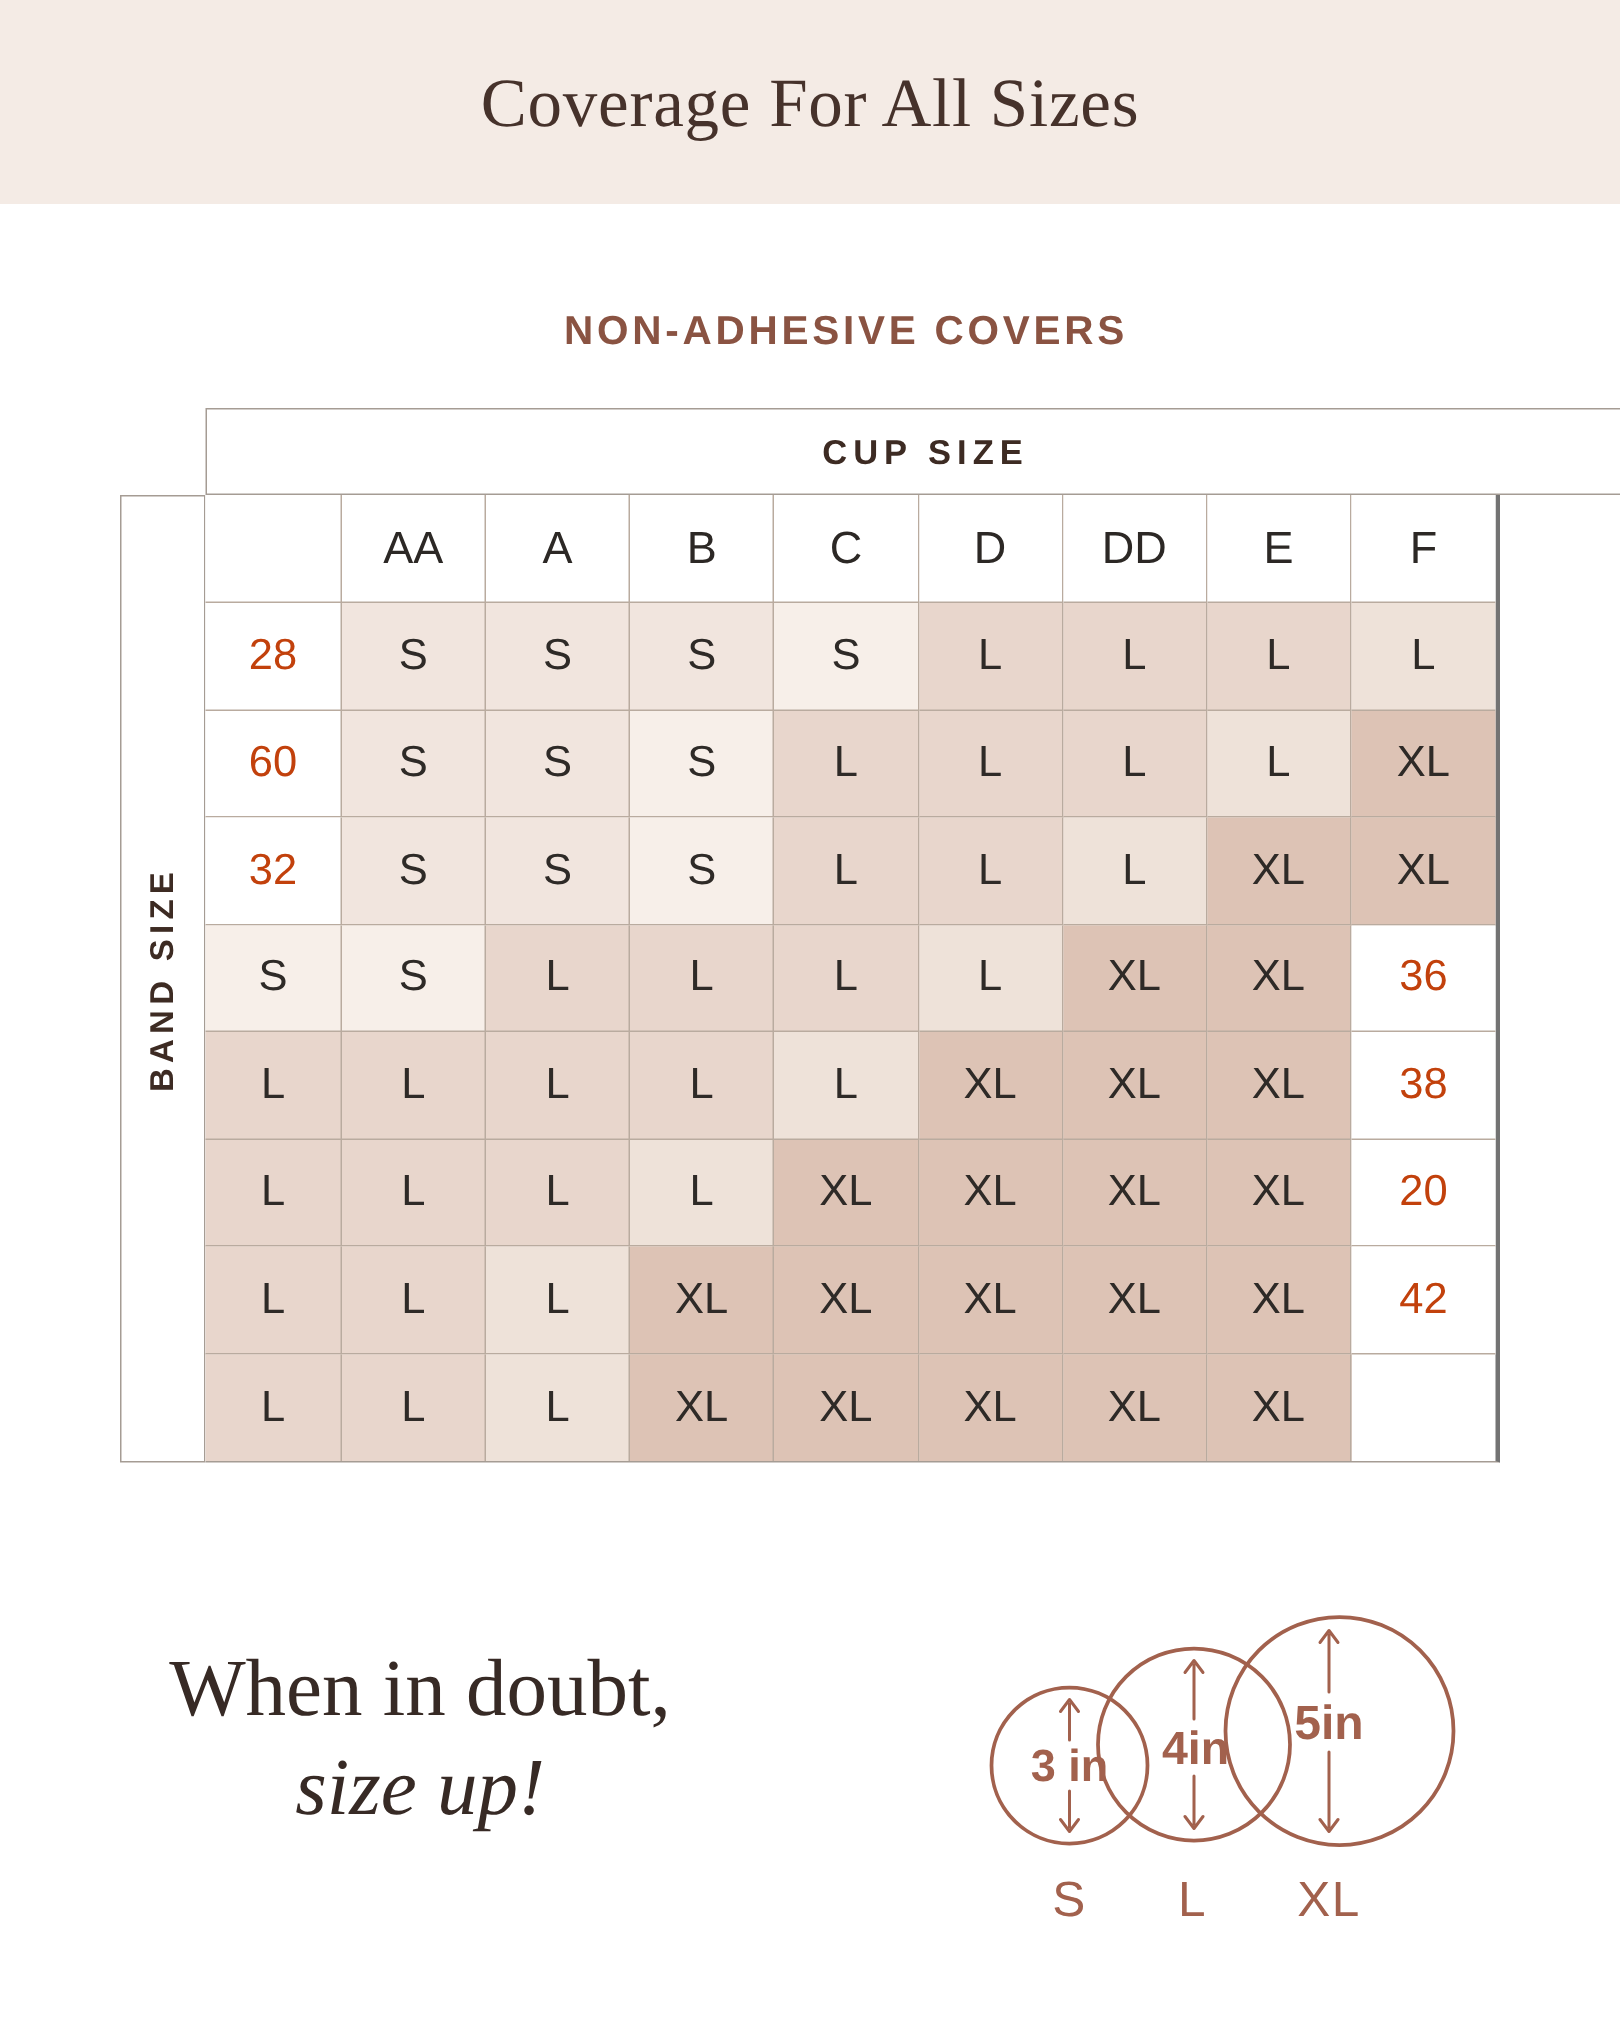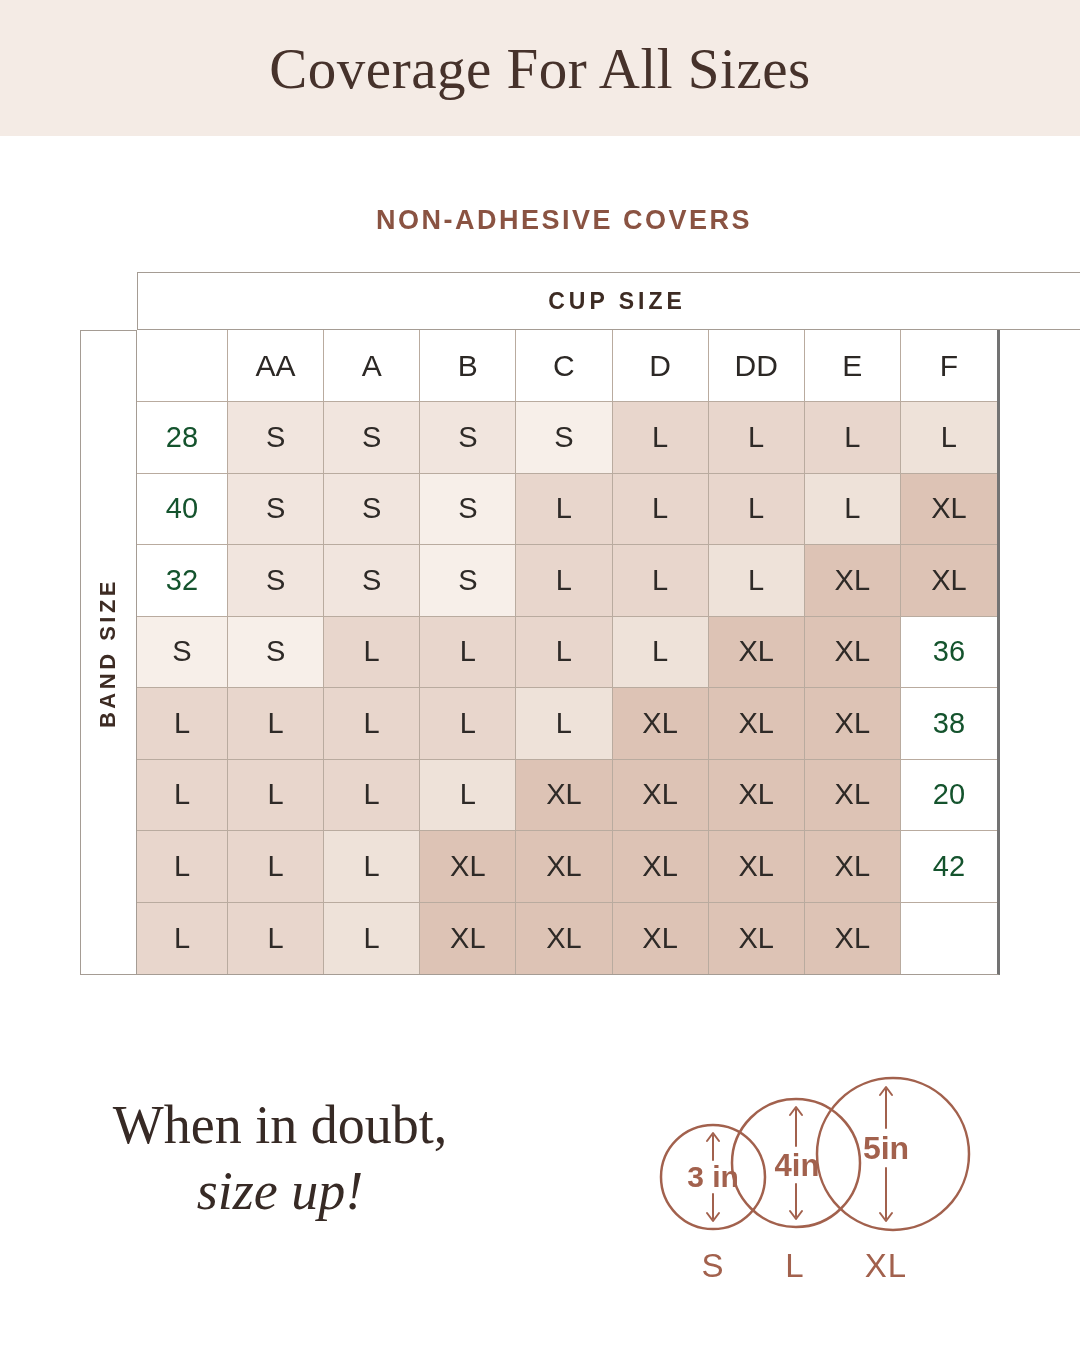--- a/index.html
+++ b/index.html
@@ -17,21 +17,21 @@
     position: absolute;
     left: 0; top: 0;
     width: 1080px; height: 136px;
     background: #f4ebe5;
     display: flex; align-items: center; justify-content: center;
   }
   .banner h1 {
     margin: 0;
     font-family: "Liberation Serif", serif;
     font-weight: 400;
-    font-size: 57px;
+    font-size: 46px;
     letter-spacing: 0.5px;
     color: #46322b;
   }
 
   
   .subheading {
     position: absolute;
     left: 0; top: 205px;
     width: 1080px;
     text-align: center;
@@ -89,21 +89,21 @@
     box-sizing: border-box;
     border-right: 1px solid #b9ab9f;
     border-bottom: 1px solid #b9ab9f;
     display: flex; align-items: center; justify-content: center;
     color: #2e2a27;
   }
   .grid .c:nth-child(9n) { border-right: none; }
   .grid .c:nth-child(n+73) { border-bottom: none; }
   .grid .corner, .grid .col-head, .grid .row-head { background: #ffffff; }
   .grid .col-head { font-size: 30px; font-weight: 400; color: #2c2825; }
-  .grid .row-head { font-size: 29px; color: #14532d; }
+  .grid .row-head { font-size: 29px; color: #c2410c; }
   .grid .val { font-size: 29px; }
   .grid .val[data-tone="s"]       { background: #f1e5de; }
   .grid .val[data-tone="s-light"] { background: #f7efe9; }
   .grid .val[data-tone="l"]       { background: #e8d6cc; }
   .grid .val[data-tone="l-light"] { background: #eee2d9; }
   .grid .val[data-tone="xl"]      { background: #ddc3b5; }
 
   
   .note {
     position: absolute;
@@ -161,21 +161,21 @@
       <div class="c col-head">F</div>
       <div class="c row-head">28</div>
       <div class="c val" data-tone="s">S</div>
       <div class="c val" data-tone="s">S</div>
       <div class="c val" data-tone="s">S</div>
       <div class="c val" data-tone="s-light">S</div>
       <div class="c val" data-tone="l">L</div>
       <div class="c val" data-tone="l">L</div>
       <div class="c val" data-tone="l">L</div>
       <div class="c val" data-tone="l-light">L</div>
-      <div class="c row-head">40</div>
+      <div class="c row-head">60</div>
       <div class="c val" data-tone="s">S</div>
       <div class="c val" data-tone="s">S</div>
       <div class="c val" data-tone="s-light">S</div>
       <div class="c val" data-tone="l">L</div>
       <div class="c val" data-tone="l">L</div>
       <div class="c val" data-tone="l">L</div>
       <div class="c val" data-tone="l-light">L</div>
       <div class="c val" data-tone="xl">XL</div>
       <div class="c row-head">32</div>
       <div class="c val" data-tone="s">S</div>

